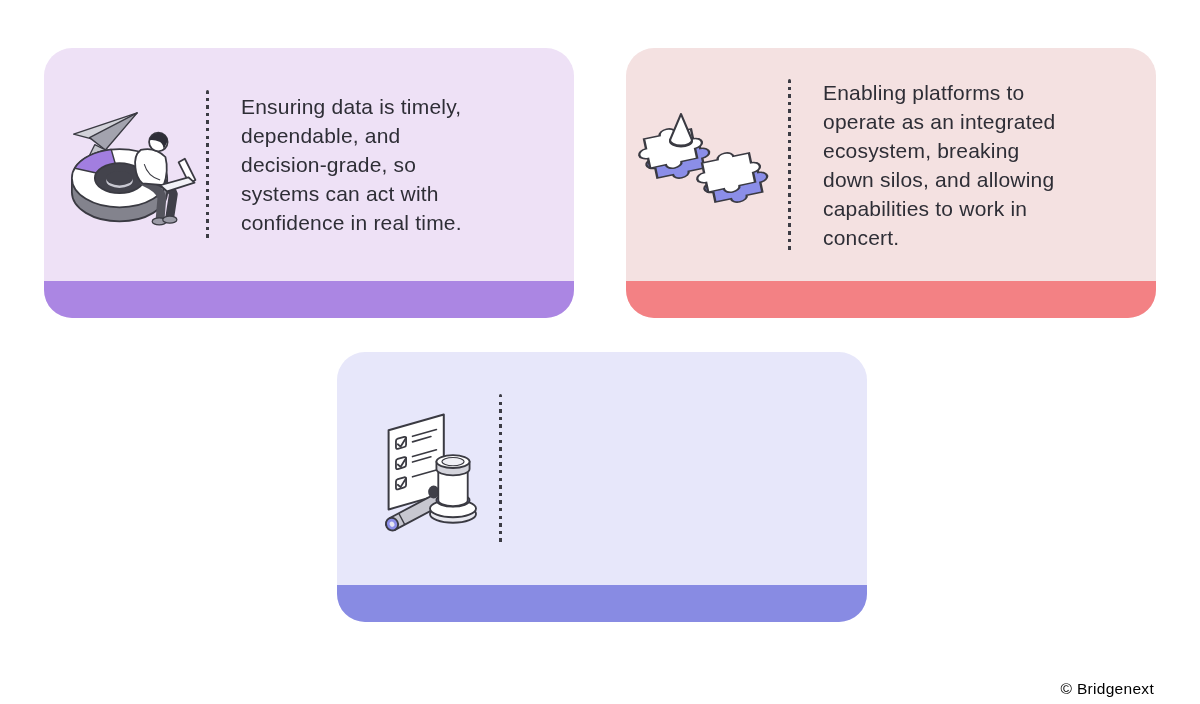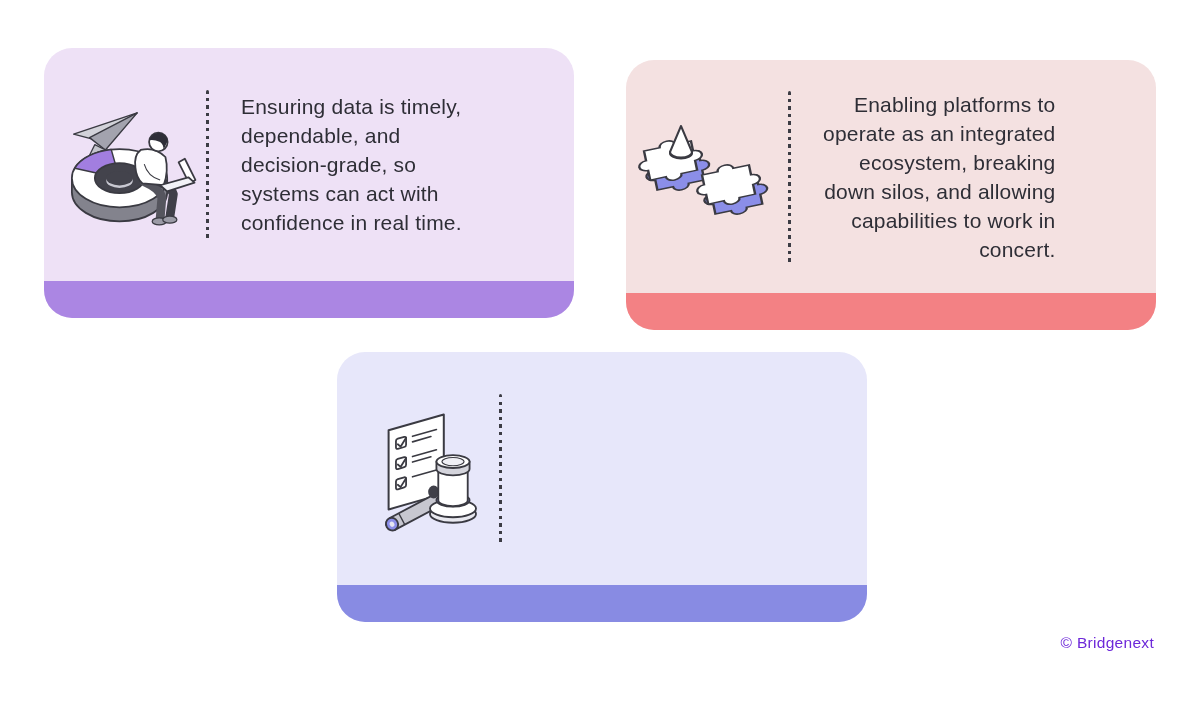--- a/index.html
+++ b/index.html
@@ -10,21 +10,21 @@
     overflow:hidden;
   }
   .canvas{position:relative;width:1200px;height:532px;text-decoration:underline;}
 
   .card{
     position:absolute;
     width:530px;height:270px;
     border-radius:28px;
   }
   .card--one{left:44px;top:48px;background:#eee1f6;}
-  .card--two{left:626px;top:60px;background:#f4e1e1;text-align:right;}
+  .card--two{left:626px;top:48px;background:#f4e1e1;}
   .card--three{left:337px;top:352px;background:#e7e7fa;}
 
   .card-bar{
     position:absolute;left:0;right:0;bottom:0;height:37px;
     border-radius:0 0 28px 28px;
   }
   .card--one  .card-bar{background:#ab86e3;}
   .card--two  .card-bar{background:#f38184;}
   .card--three .card-bar{background:#888be3;}
 
@@ -46,22 +46,22 @@
   .card--two .divider{height:172px;}
 
   .card-text{
     margin-left:32px;margin-right:20px;
     font-size:21px;line-height:29px;
     color:#2e2e36;letter-spacing:.2px;
     white-space:pre-line;
   }
 
   .copyright{
-    position:absolute;right:46px;top:634px;
-    font-size:15.5px;color:#6d28d9;letter-spacing:.3px;
+    position:absolute;right:46px;top:680px;
+    font-size:15.5px;color:#000000;letter-spacing:.3px;
   }
 
   svg .ln{stroke:#3a3a42;stroke-linejoin:round;stroke-linecap:round;}
 </style>
 </head>
 <body>
 
 <div class="canvas">
 
   <div class="card card--one">

